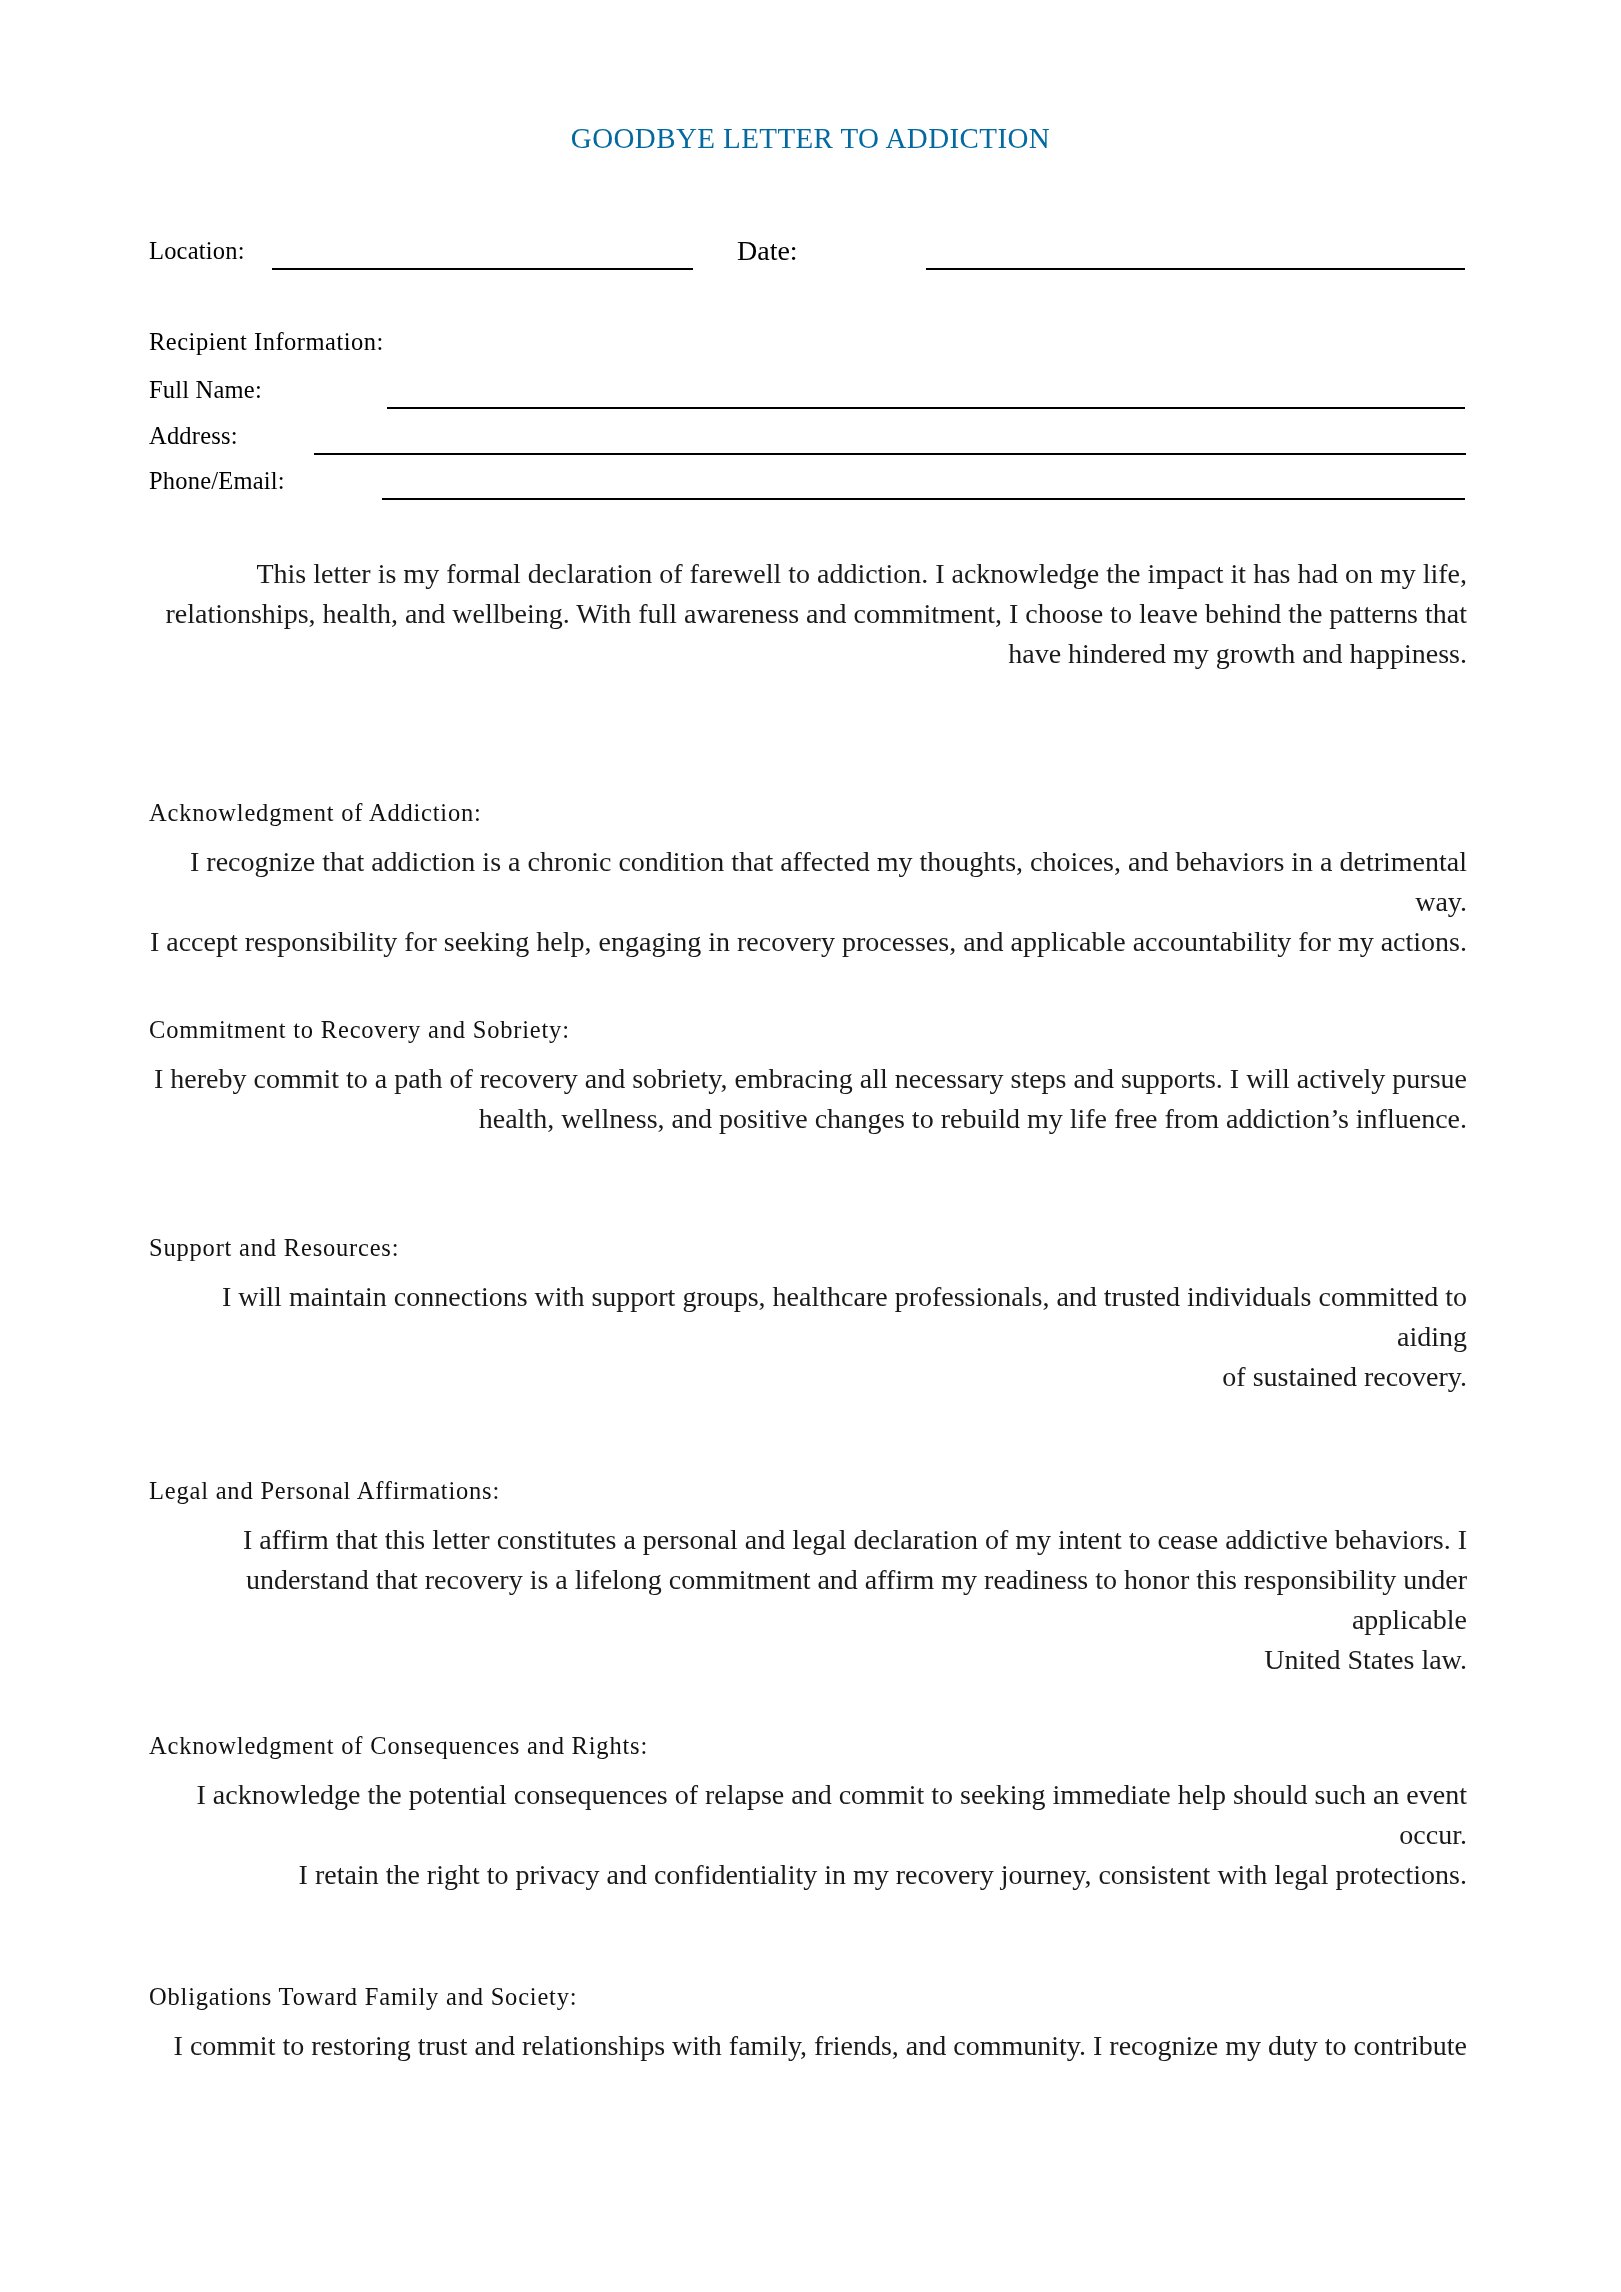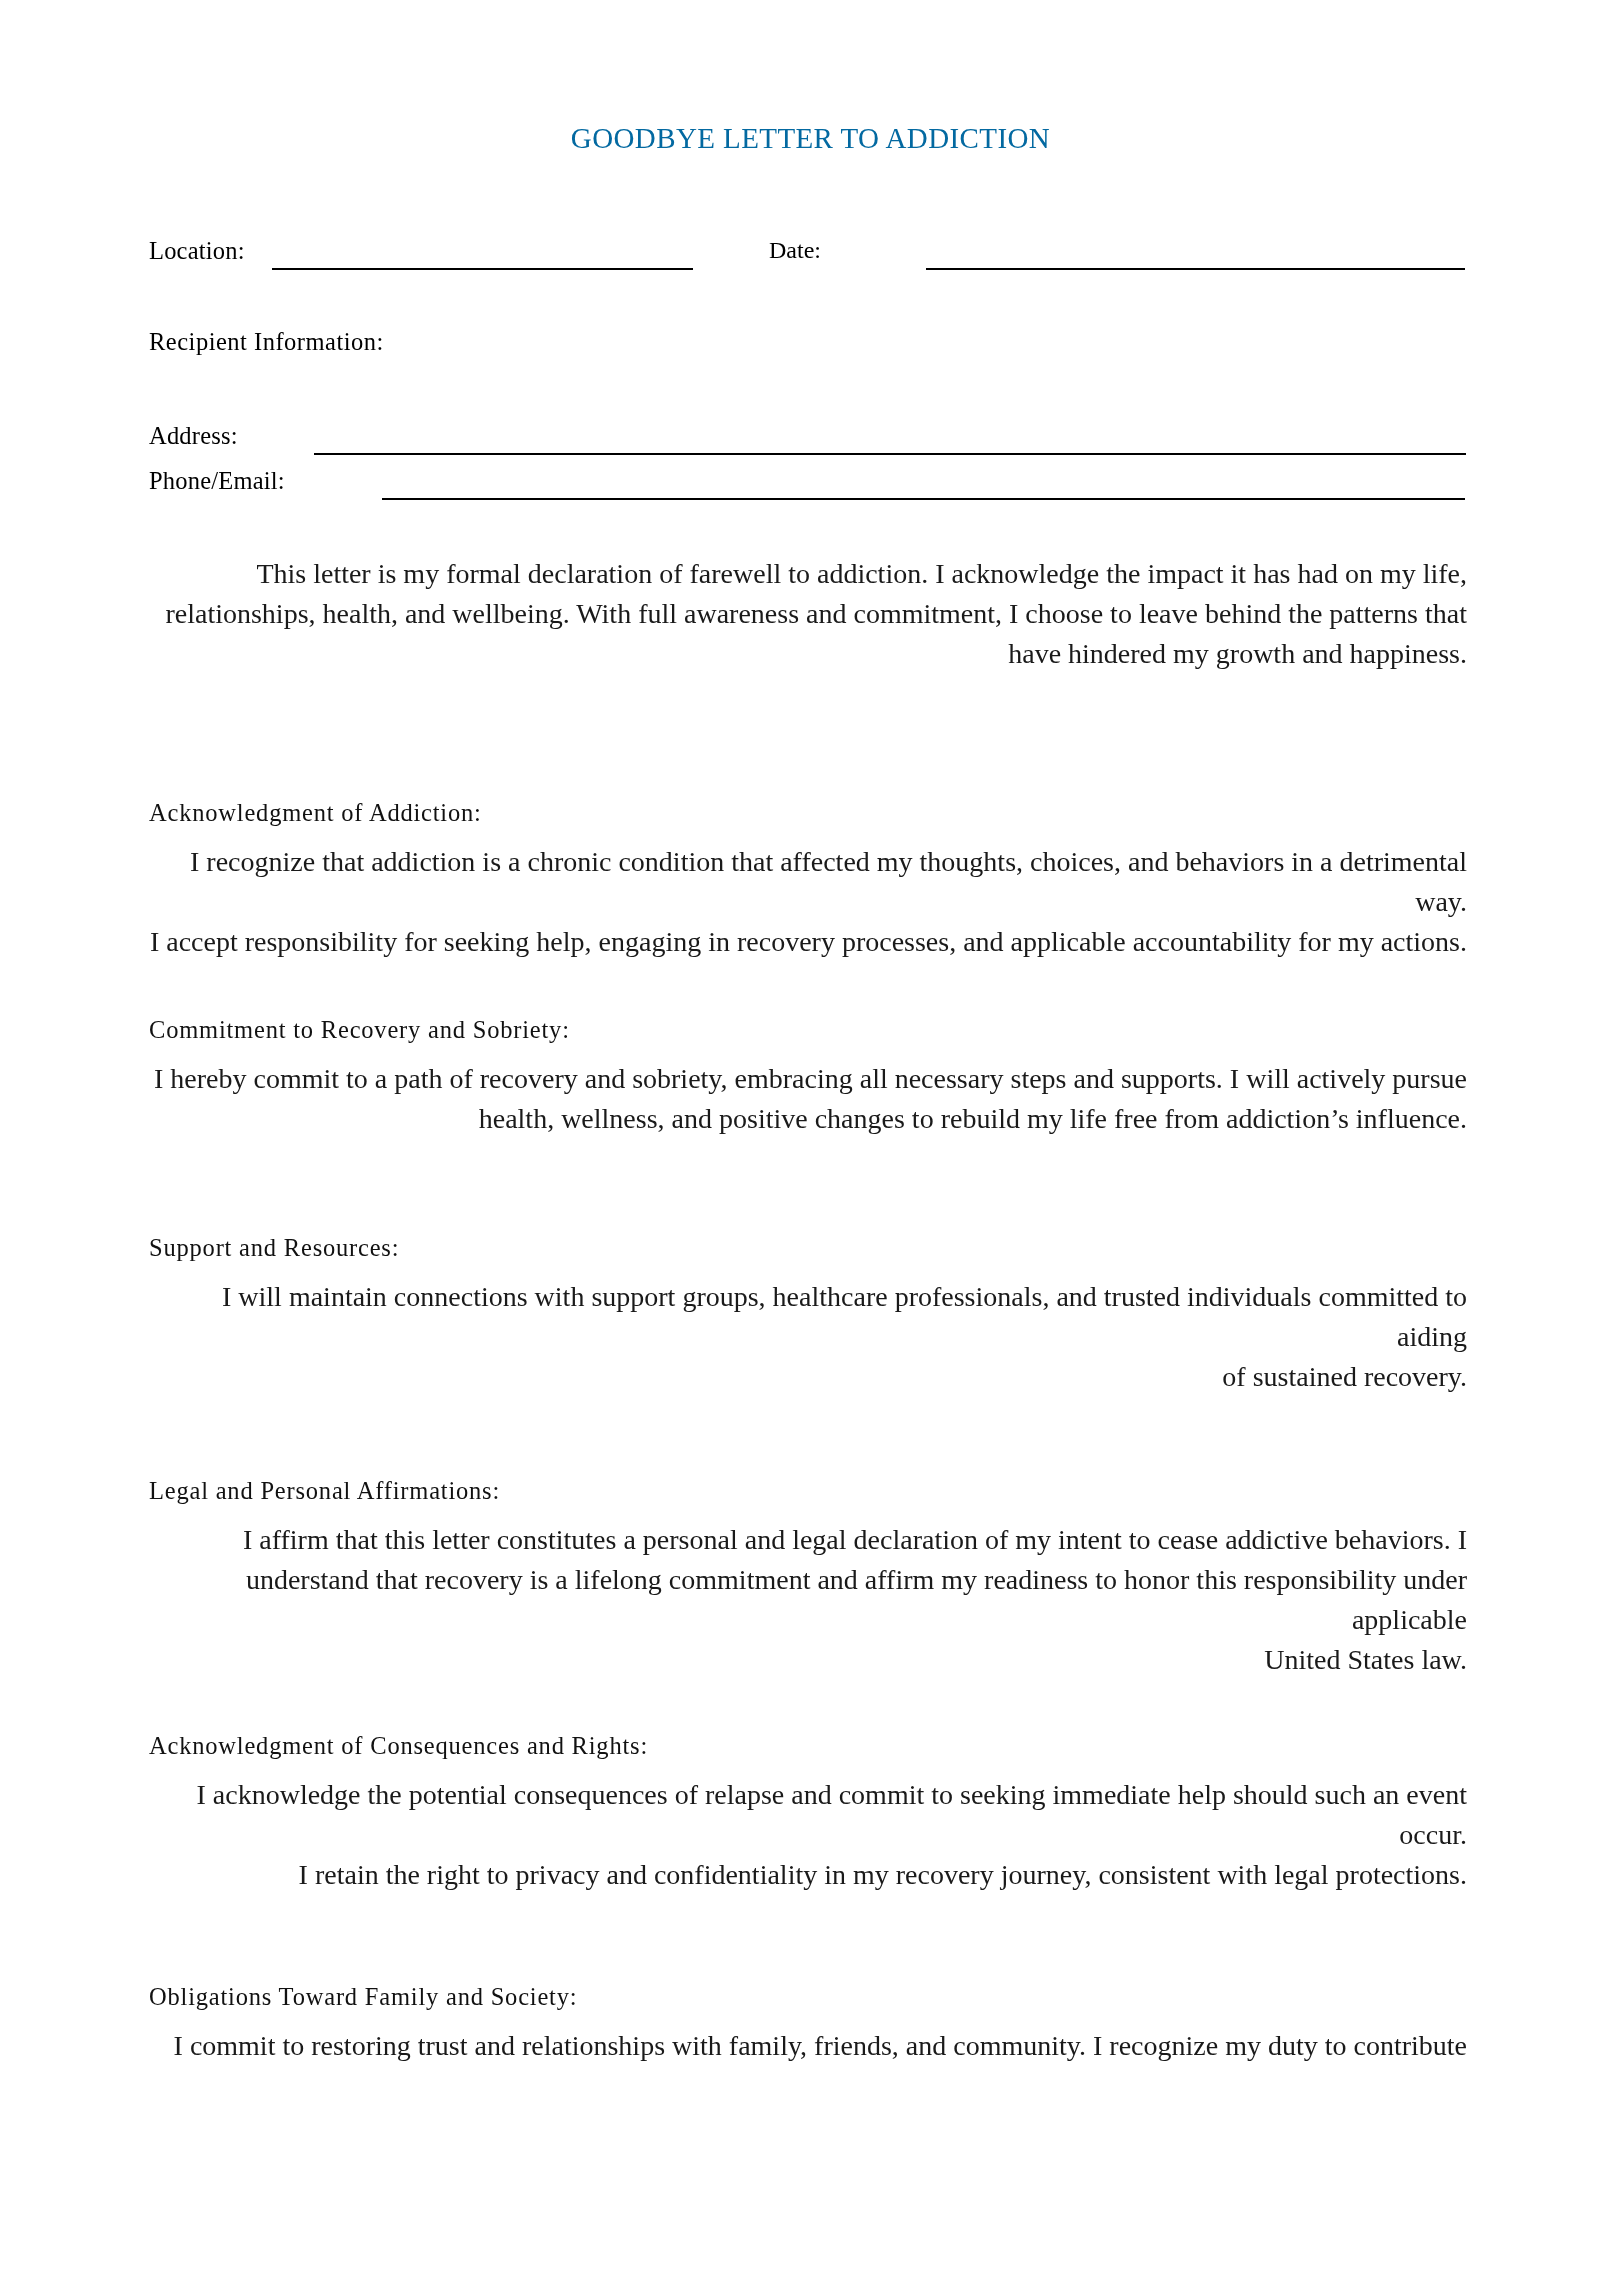--- a/index.html
+++ b/index.html
@@ -57,22 +57,22 @@
   .field-rule {
     position: absolute;
     height: 0;
     border-bottom: 2.9px solid #000000;
     bottom: -2px;
   }
 
   
   #row-location { left: 149px; top: 235px; width: 1316px; }
   #row-location .loc-rule { left: 123px;  width: 421px; }
-  #lbl-date      { position: absolute; left: 620px; top: 0;
-                   font-size: 24px; line-height: 31px; white-space: nowrap; }
+  #lbl-date      { position: absolute; left: 588px; top: 0;
+                   font-size: 28px; line-height: 31px; white-space: nowrap; }
   #row-location .date-rule { left: 777px; width: 539px; }
 
   
   #recipient-heading {
     position: absolute;
     left: 149px;
     top: 326px;
     font-size: 24.5px;
     line-height: 31px;
     letter-spacing: 0.5px;
@@ -127,20 +127,24 @@
 
   <div class="field-row" id="row-location">
     <span class="field-label">Location:</span>
     <span class="field-rule loc-rule"></span>
     <span id="lbl-date">Date:</span>
     <span class="field-rule date-rule"></span>
   </div>
 
   <div id="recipient-heading">Recipient Information:</div>
 
+  <div class="field-row" id="row-fullname">
+    <span class="field-label">Full Name:</span>
+    <span class="field-rule rule"></span>
+  </div>
 
   <div class="field-row" id="row-address">
     <span class="field-label">Address:</span>
     <span class="field-rule rule"></span>
   </div>
 
   <div class="field-row" id="row-phone">
     <span class="field-label">Phone/Email:</span>
     <span class="field-rule rule"></span>
   </div>

